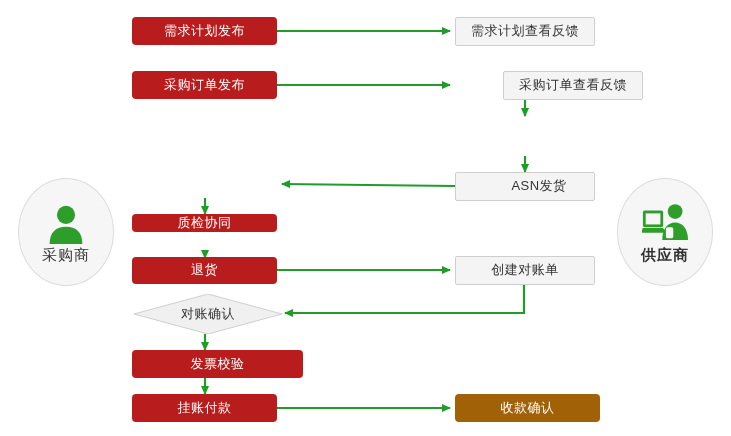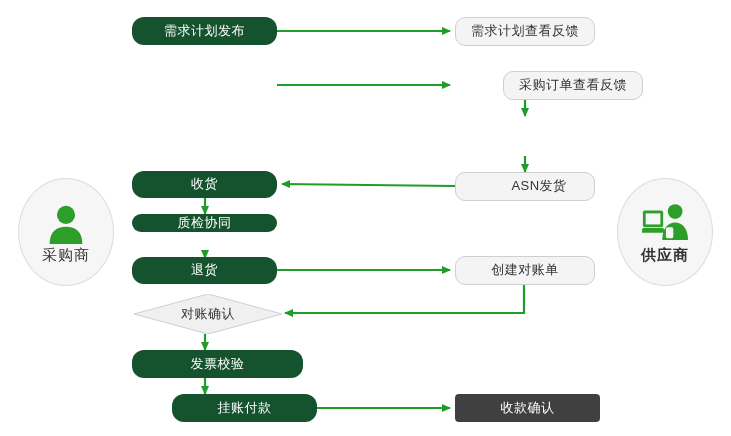--- a/index.html
+++ b/index.html
@@ -33,34 +33,34 @@
     align-items: center;
     justify-content: center;
     text-align: center;
     font-size: 13px;
     line-height: 1.1;
     letter-spacing: 0.5px;
     white-space: nowrap;
   }
 
   .node-green {
-    background: #14532d;
+    background: #b91c1c;
     color: #ffffff;
-    border-radius: 12px;
+    border-radius: 4px;
   }
 
   .node-gray {
     background: #f4f4f4;
     color: #333333;
     border: 1px solid #cfcfcf;
-    border-radius: 10px;
+    border-radius: 2px;
   }
 
   .node-red {
-    background: #404040;
+    background: #a16207;
     color: #ffffff;
     border-radius: 4px;
   }
 
   
   .diamond {
     position: absolute;
     display: flex;
     align-items: center;
     justify-content: center;
@@ -171,40 +171,40 @@
         </g>
       </svg>
     </div>
     <div class="actor-label">供应商</div>
   </div>
 
   <div class="node node-green" style="left:132px; top:17px; width:145px; height:28px;">需求计划发布</div>
 
   <div class="node node-gray" style="left:455px; top:17px; width:140px; height:29px;">需求计划查看反馈</div>
 
+  <div class="node node-green" style="left:132px; top:71px; width:145px; height:28px;">采购订单发布</div>
 
   <div class="node node-gray" style="left:455px; top:71px; width:140px; height:29px;margin-left:48px;">采购订单查看反馈</div>
 
 
   <div class="node node-gray" style="left:455px; top:172px; width:140px; height:29px;padding-left:28px;">ASN发货</div>
 
-  <div class="node node-green" style="left:132px; top:171px; width:145px; height:27px;">收货</div>
 
   <div class="node node-green" style="left:132px; top:214px; width:145px; height:18px;font-family:Liberation Serif, serif;">质检协同</div>
 
   <div class="node node-green" style="left:132px; top:257px; width:145px; height:27px;">退货</div>
 
   <div class="node node-gray" style="left:455px; top:256px; width:140px; height:29px;">创建对账单</div>
 
   <div class="diamond diamond-gray" style="left:134px; top:294px; width:148px; height:40px;">
     <svg class="dia-shape" viewBox="0 0 148 40" preserveAspectRatio="none" xmlns="http://www.w3.org/2000/svg">
       <polygon points="74,0 148,20 74,40 0,20" fill="#f0f0f0" stroke="#cfcfcf" stroke-width="1"></polygon>
     </svg>
     <span class="dia-label">对账确认</span>
   </div>
 
   <div class="node node-green" style="left:132px; top:350px; width:171px; height:28px;">发票校验</div>
 
-  <div class="node node-green" style="left:132px; top:394px; width:145px; height:28px;margin-left:40px;">挂账付款</div>
+  <div class="node node-green" style="left:132px; top:394px; width:145px; height:28px;">挂账付款</div>
 
   <div class="node node-red" style="left:455px; top:394px; width:145px; height:28px;">收款确认</div>
 
 </div>
 
 </body></html>

